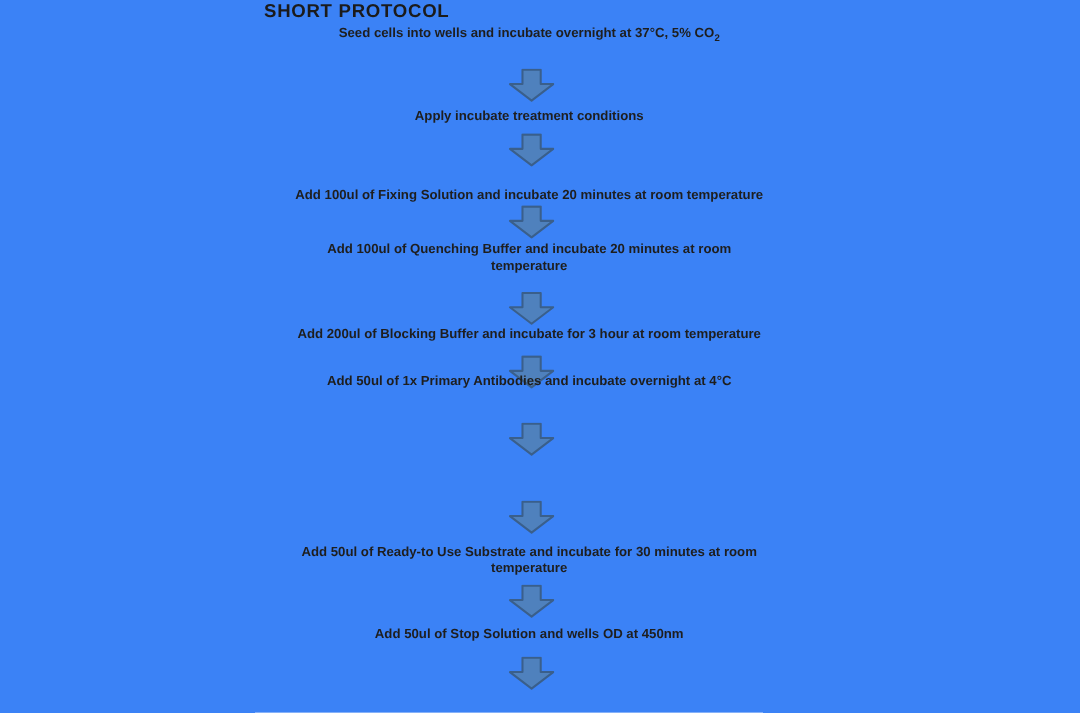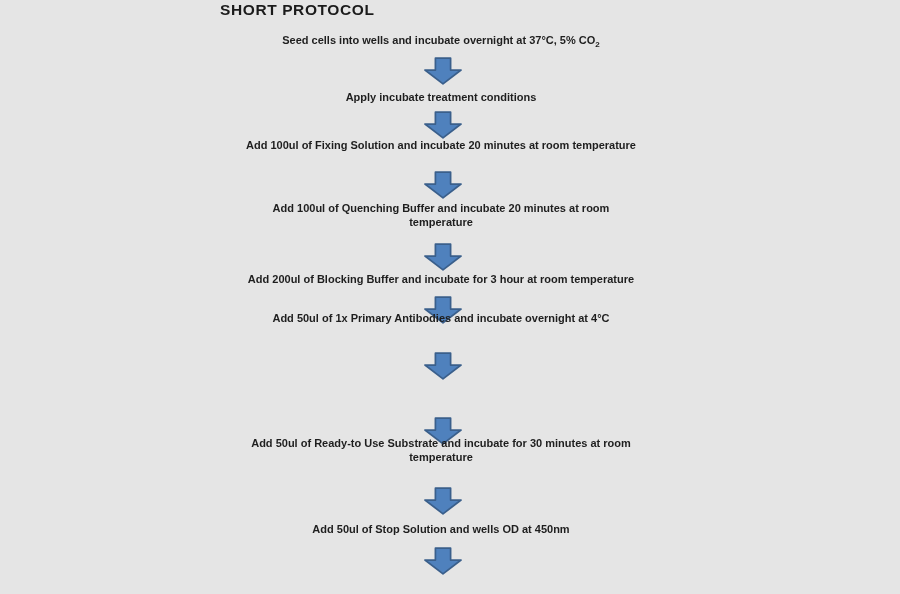--- a/index.html
+++ b/index.html
@@ -4,21 +4,21 @@
 <style>
   html, body {
     margin: 0;
     padding: 0;
     background: #ffffff;
   }
   .canvas {
     position: relative;
     width: 900px;
     height: 594px;
-    background: #e5e5e5;
+    background: #3b82f6;
     overflow: hidden;
     font-family: "Liberation Sans", "DejaVu Sans", sans-serif;
   }
   .title {
     position: absolute;
     left: 220px;
     top: 1px;
     margin: 0;
     font-size: 15.5px;
     font-weight: bold;
@@ -55,37 +55,37 @@
     height: 28px;
   }
 </style>
 </head>
 <body>
 
 <div class="canvas">
 
   <h1 class="title">SHORT PROTOCOL</h1>
 
-  <div class="step" style="top:33px"><span class="step-text">Seed cells into wells and incubate overnight at 37°C, 5% CO</span><sub class="sub">2</sub></div>
+  <div class="step" style="top:21px"><span class="step-text">Seed cells into wells and incubate overnight at 37°C, 5% CO</span><sub class="sub">2</sub></div>
 
   <div class="arrow" style="top:57px">
       <svg viewBox="0 0 40 29">
         <polygon points="12,1 28,1 28,13.5 39,13.5 20,28 1,13.5 12,13.5" stroke-width="1.8" stroke-linejoin="round" fill="#4f81bd" stroke="#3a5f8b"></polygon>
       </svg>
     </div>
 
   <div class="step" style="top:90px"><span class="step-text">Apply incubate treatment conditions</span></div>
 
   <div class="arrow" style="top:111px">
       <svg viewBox="0 0 40 29">
         <polygon points="12,1 28,1 28,13.5 39,13.5 20,28 1,13.5 12,13.5" stroke-width="1.8" stroke-linejoin="round" fill="#4f81bd" stroke="#3a5f8b"></polygon>
       </svg>
     </div>
 
-  <div class="step" style="top:138px"><span class="step-text">Add 100ul of Fixing Solution and incubate 20 minutes at room temperature</span></div>
+  <div class="step" style="top:156px"><span class="step-text">Add 100ul of Fixing Solution and incubate 20 minutes at room temperature</span></div>
 
   <div class="arrow" style="top:171px">
       <svg viewBox="0 0 40 29">
         <polygon points="12,1 28,1 28,13.5 39,13.5 20,28 1,13.5 12,13.5" stroke-width="1.8" stroke-linejoin="round" fill="#4f81bd" stroke="#3a5f8b"></polygon>
       </svg>
     </div>
 
   <div class="step" style="top:201px"><span class="step-text">Add 100ul of Quenching Buffer and incubate 20 minutes at room
 temperature</span></div>
 
@@ -111,21 +111,21 @@
       </svg>
     </div>
 
 
   <div class="arrow" style="top:417px">
       <svg viewBox="0 0 40 29">
         <polygon points="12,1 28,1 28,13.5 39,13.5 20,28 1,13.5 12,13.5" stroke-width="1.8" stroke-linejoin="round" fill="#4f81bd" stroke="#3a5f8b"></polygon>
       </svg>
     </div>
 
-  <div class="step" style="top:436px"><span class="step-text">Add 50ul of Ready-to Use Substrate and incubate for 30 minutes at room
+  <div class="step" style="top:453px"><span class="step-text">Add 50ul of Ready-to Use Substrate and incubate for 30 minutes at room
 temperature</span></div>
 
   <div class="arrow" style="top:487px">
       <svg viewBox="0 0 40 29">
         <polygon points="12,1 28,1 28,13.5 39,13.5 20,28 1,13.5 12,13.5" stroke-width="1.8" stroke-linejoin="round" fill="#4f81bd" stroke="#3a5f8b"></polygon>
       </svg>
     </div>
 
   <div class="step" style="top:522px"><span class="step-text">Add 50ul of Stop Solution and wells OD at 450nm</span></div>
 

